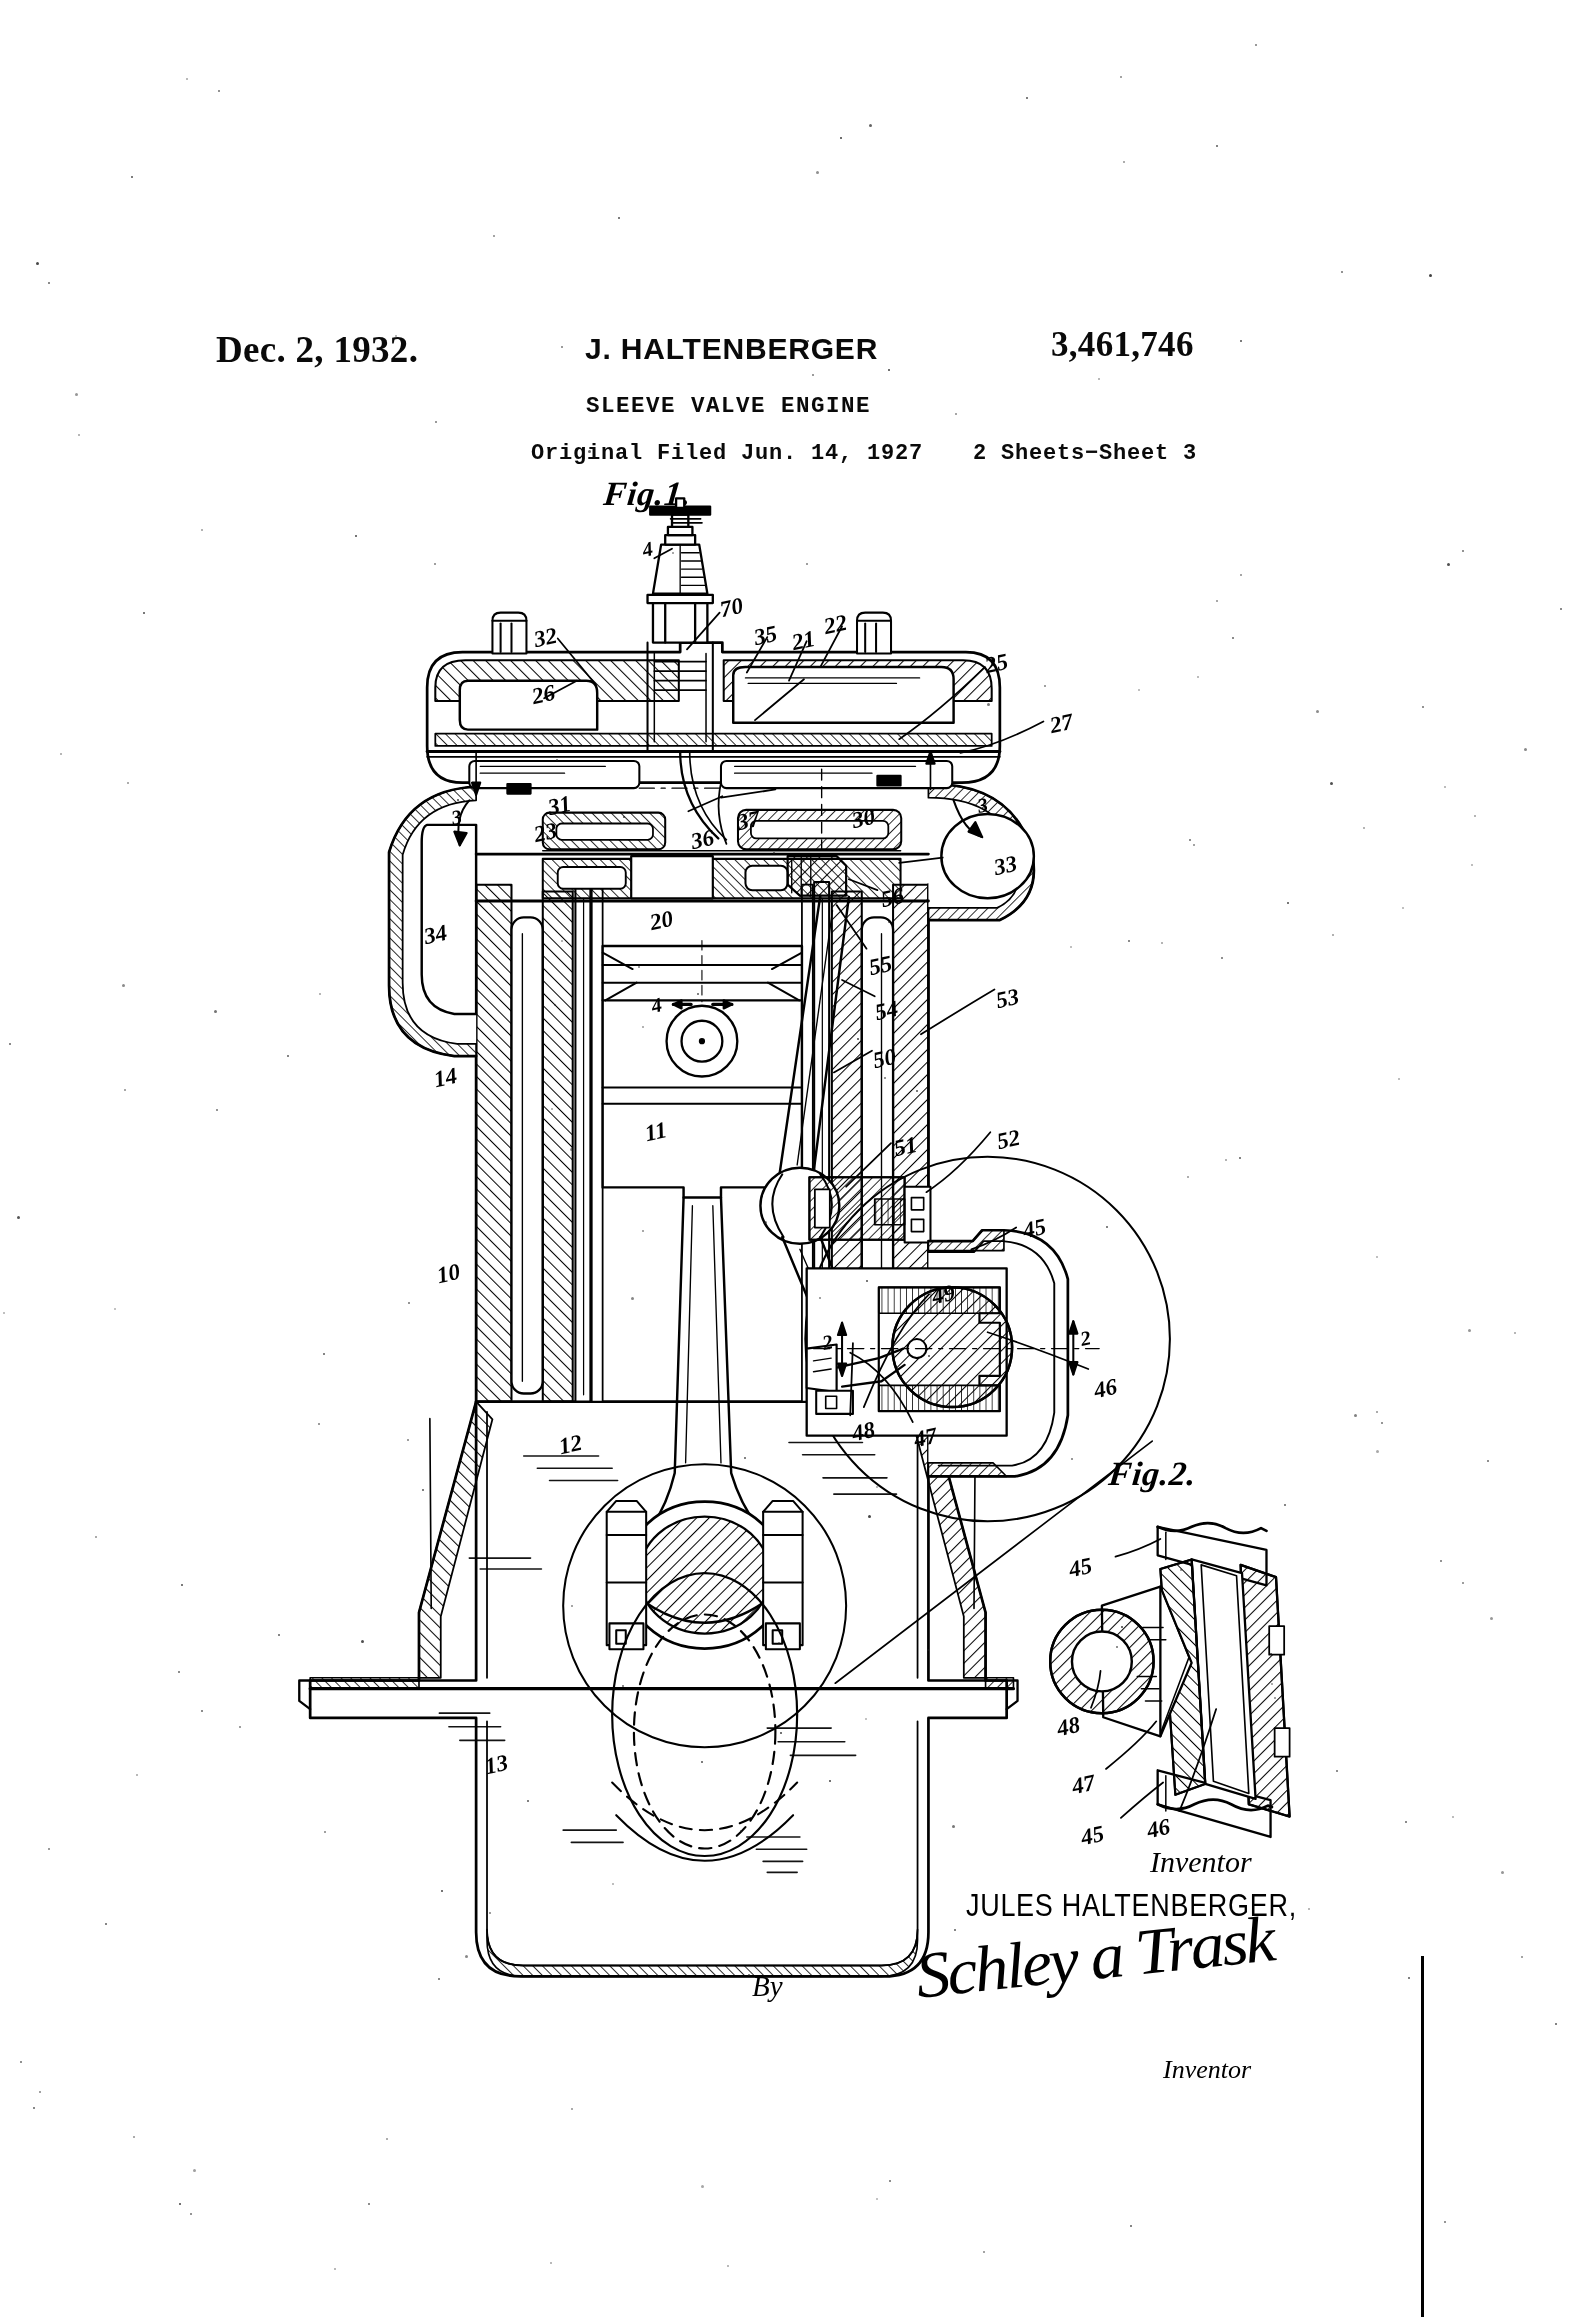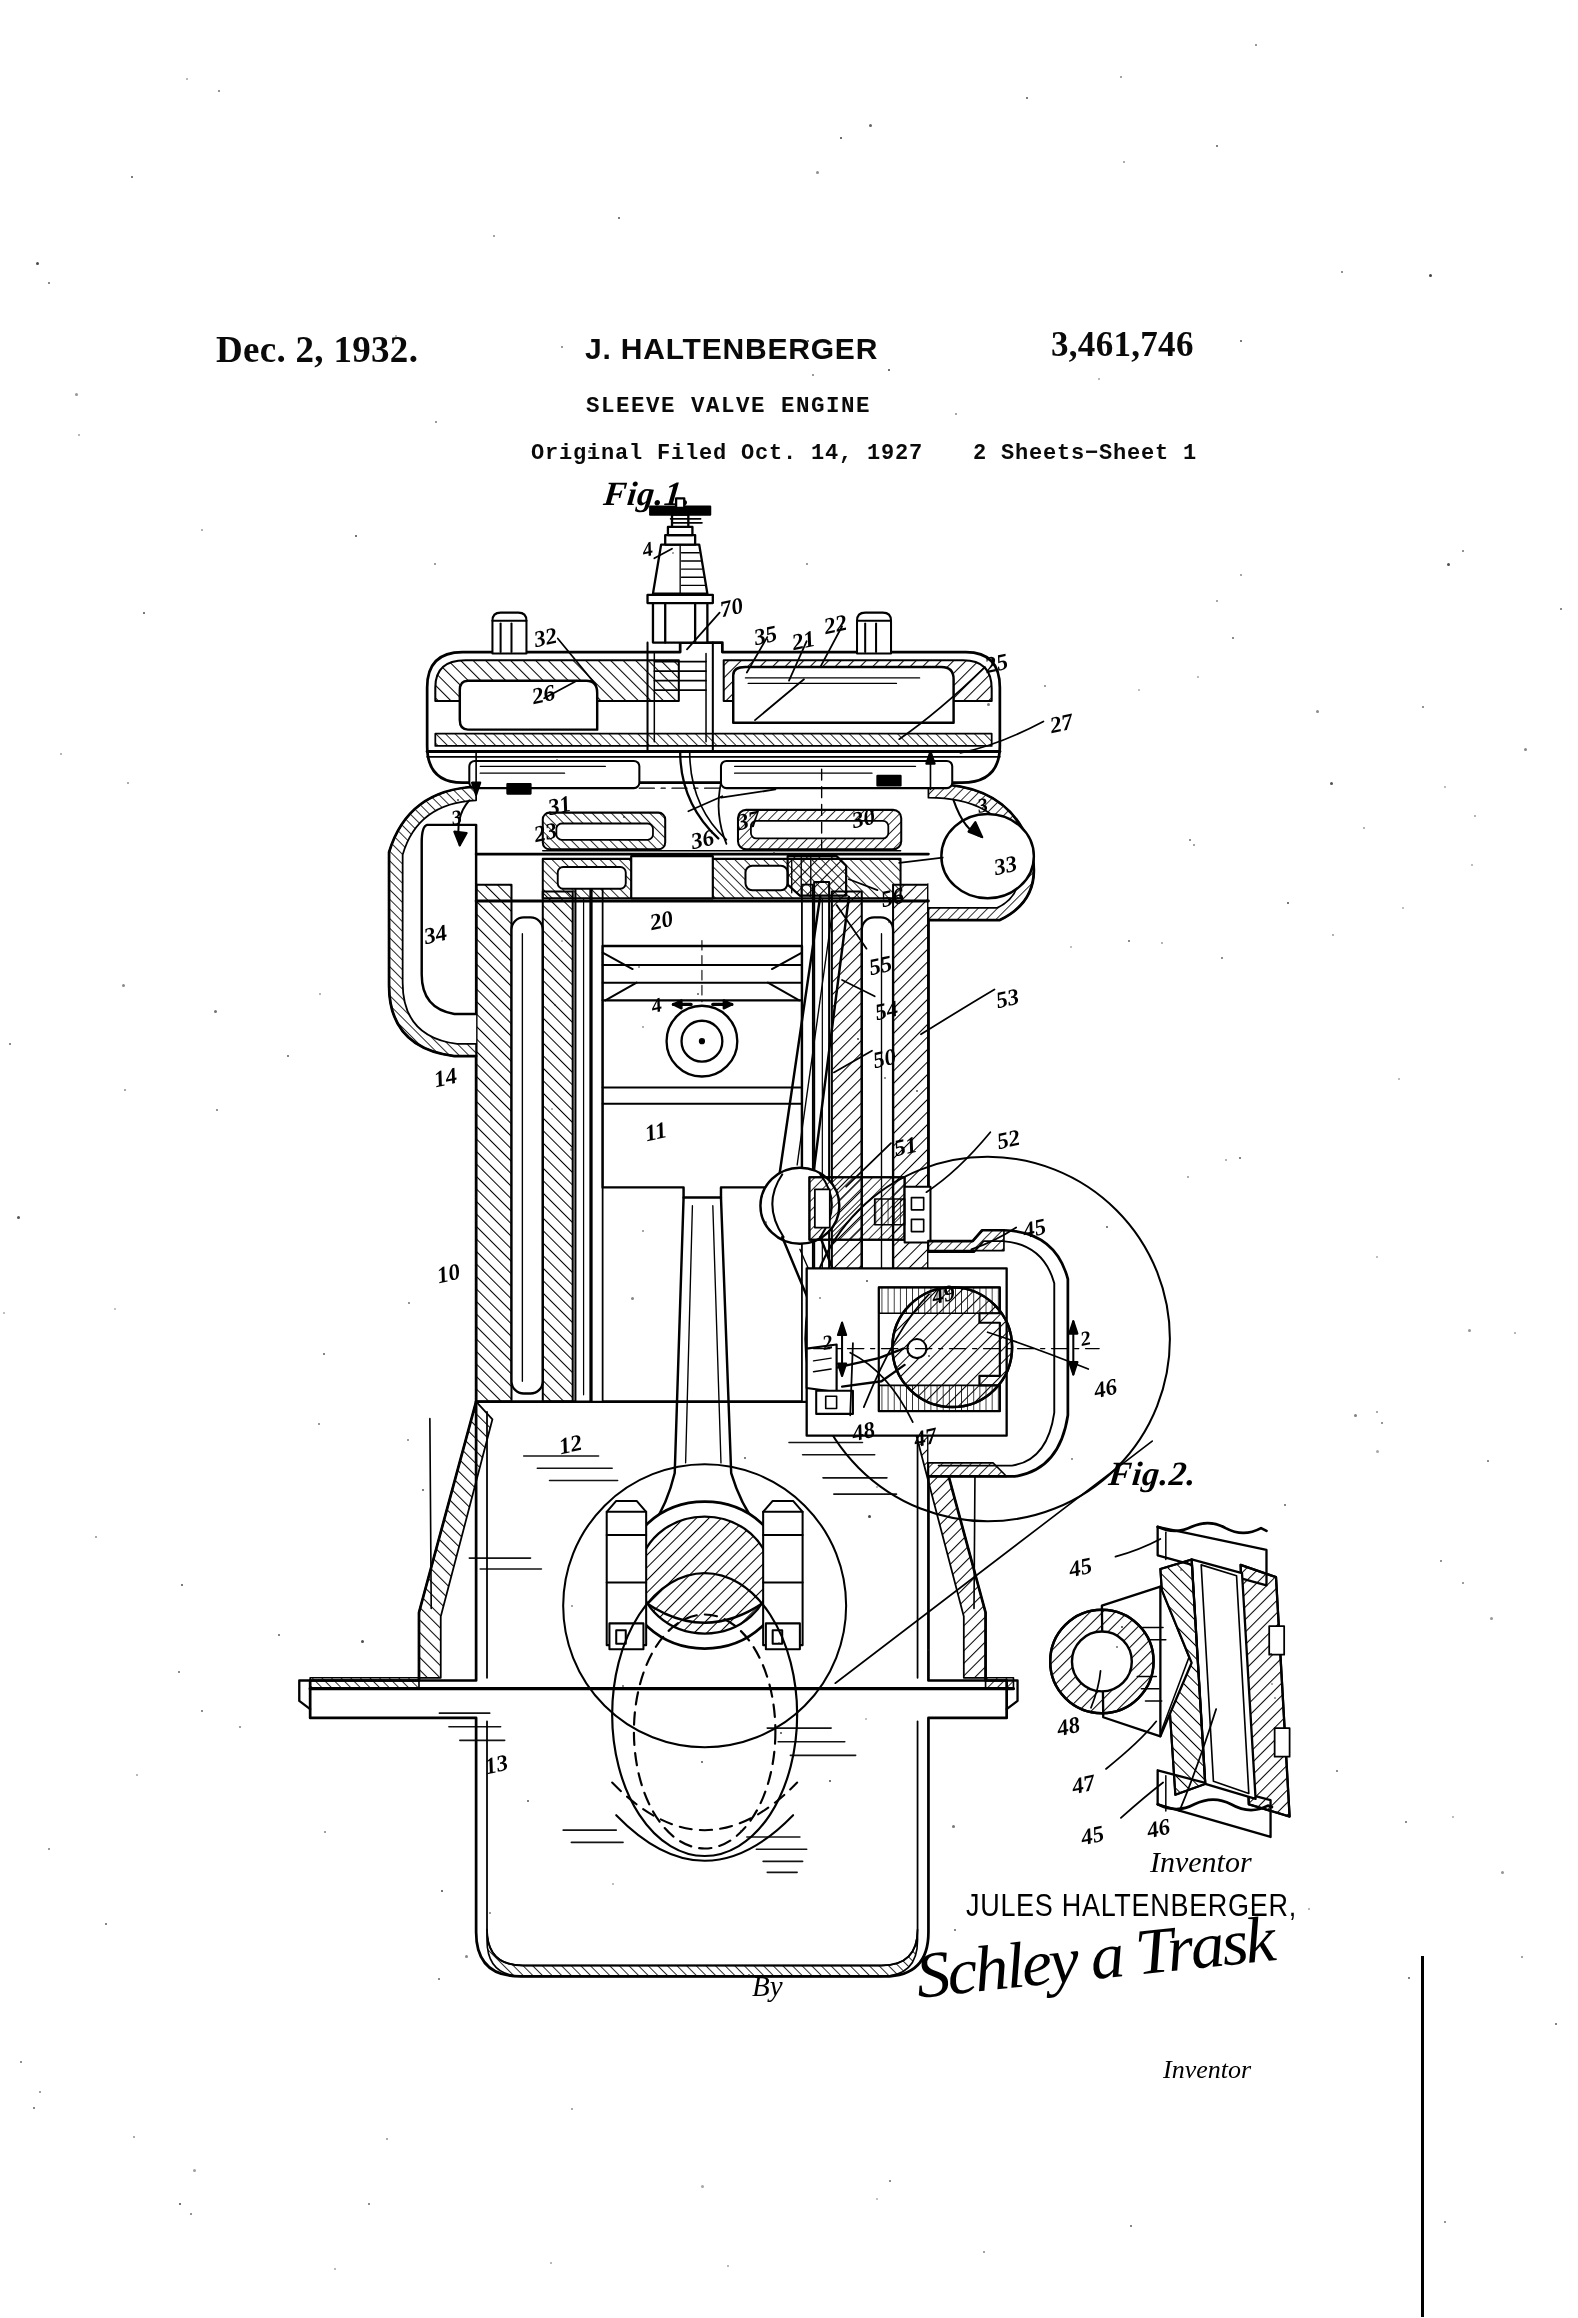--- a/index.html
+++ b/index.html
@@ -88,22 +88,22 @@
 </style>
 </head>
 <body>
 
 <div id="page">
 
   <div class="hdr" id="hdr-date">Dec. 2, 1932.</div>
   <div class="hdr" id="hdr-inventor">J. HALTENBERGER</div>
   <div class="hdr" id="hdr-patno">3,461,746</div>
   <div class="hdr" id="hdr-title">SLEEVE VALVE ENGINE</div>
-  <div class="hdr" id="hdr-filed">Original Filed Oct. 14, 1927</div>
-  <div class="hdr" id="hdr-sheets">2 Sheets−Sheet  1</div>
+  <div class="hdr" id="hdr-filed">Original Filed Jun. 14, 1927</div>
+  <div class="hdr" id="hdr-sheets">2 Sheets−Sheet  3</div>
 
   <div class="figcap" id="figcap1">Fig.1.</div>
   <div class="figcap" id="figcap2">Fig.2.</div>
 
   <div id="drawing">
   <svg width="1578" height="2319" viewBox="0 0 2320 3408" xmlns="http://www.w3.org/2000/svg">
     <defs>
 
       <pattern id="hatchR" width="13" height="13" patternTransform="rotate(45)" patternUnits="userSpaceOnUse">
         <line x1="0" y1="0" x2="0" y2="13" stroke="#000" stroke-width="3"></line>

